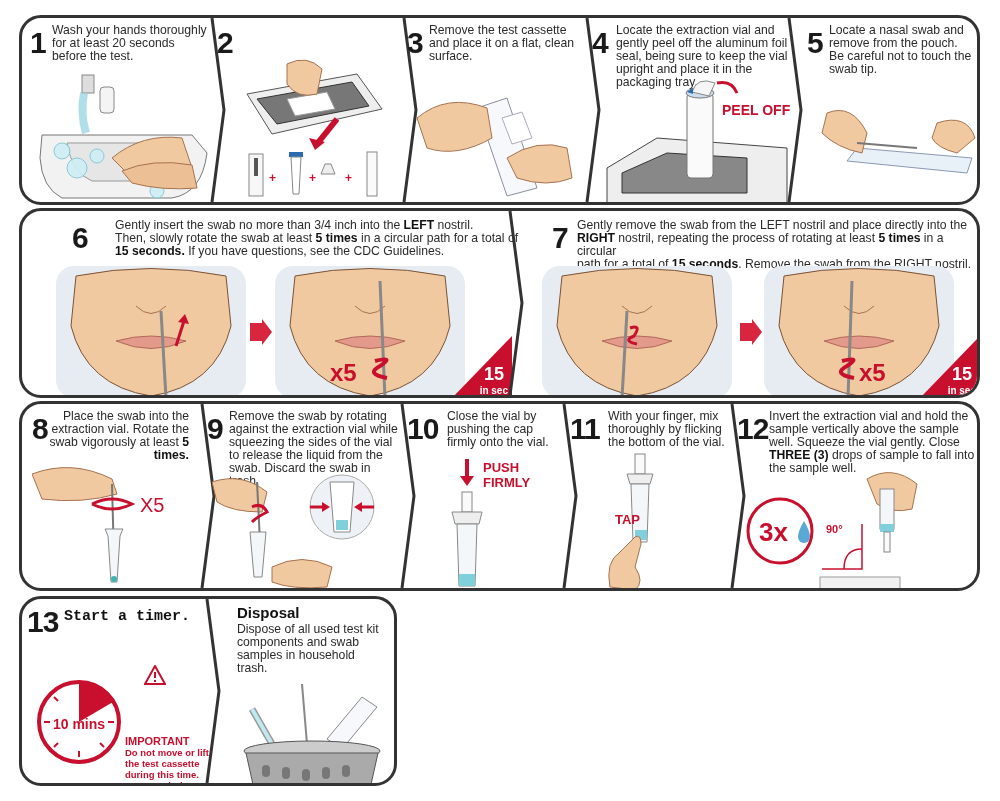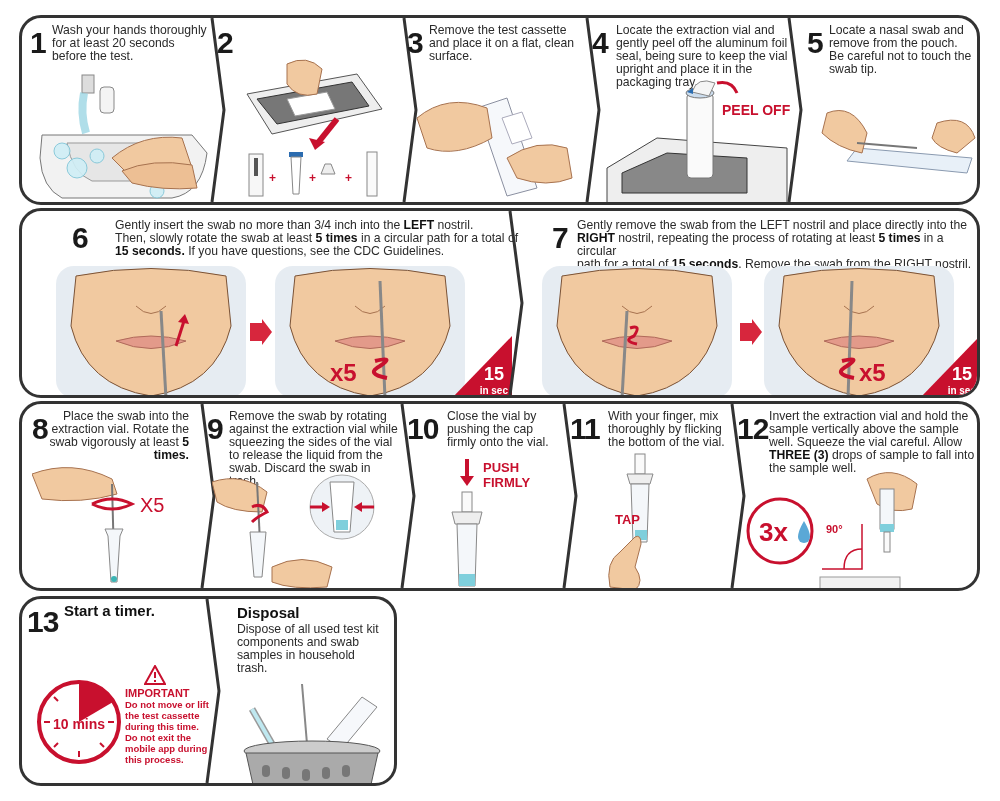--- a/index.html
+++ b/index.html
@@ -4,21 +4,21 @@
 <style>
   html,body{margin:0;padding:0;background:#fff;}
   body{width:1000px;height:801px;position:relative;overflow:hidden;font-family:"Liberation Sans",sans-serif;color:#222;}
   .row{position:absolute;border:3px solid #333;border-radius:22px;background:#fff;box-sizing:border-box;overflow:hidden;}
   .panel{position:absolute;top:0;bottom:0;box-sizing:border-box;}
   .divider{position:absolute;top:0;bottom:0;width:40px;}
   .divider svg{width:100%;height:100%;display:block;}
   .num{position:absolute;font-weight:bold;font-size:30px;line-height:30px;color:#1a1a1a;letter-spacing:-1px;}
   .txt{position:absolute;font-size:12.2px;line-height:13px;color:#2a2a2a;}
   .txt b{font-weight:bold;color:#111;}
-  .red{color:#c8102e;}
+  .red{color:#c8102e;margin-top:48px;}
   .title{position:absolute;font-weight:bold;font-size:15px;color:#111;}
   .ill{position:absolute;}
   svg text{font-family:"Liberation Sans",sans-serif;}
 </style>
 </head>
 <body>
 
 <div class="row" style="left:19px;top:15px;width:961px;height:190px;">
 
   <div class="panel" style="left:0;width:190px;">
@@ -279,21 +279,21 @@
   </div>
   <div class="divider" style="left:700px;">
     <svg viewBox="0 0 40 190" preserveAspectRatio="none">
         <path d="M10 0 L22 95 L10 190" stroke="#333" stroke-width="3" fill="none"></path>
       </svg>
   </div>
 
   <div class="panel" style="left:715px;width:243px;">
     <div class="num" style="left:0px;top:10px;">12</div>
     <div class="txt" style="left:32px;top:6px;width:210px;">
-      <span>Invert the extraction vial and hold the sample vertically above the sample well. Squeeze the vial careful. Allow </span><b>THREE (3)</b><span> drops of sample to fall into the sample well.</span>
+      <span>Invert the extraction vial and hold the sample vertically above the sample well. Squeeze the vial gently. Close </span><b>THREE (3)</b><span> drops of sample to fall into the sample well.</span>
     </div>
     <svg class="ill" style="left:5px;top:65px;" width="235" height="120" viewBox="0 0 235 120">
       <circle cx="38" cy="62" r="32" fill="#fff" stroke="#c8102e" stroke-width="3"></circle>
       <text x="17" y="72" fill="#c8102e" font-size="26" font-weight="bold">3x</text>
       <path d="M62 52 Q56 62 56 68 A6 6 0 0 0 68 68 Q68 62 62 52Z" fill="#5aa8d6"></path>
       <text x="84" y="64" fill="#c8102e" font-size="11" font-weight="bold">90°</text>
       <path d="M80 100 L120 100 L120 55" stroke="#c8102e" stroke-width="1.5" fill="none"></path>
       <path d="M102 100 Q102 80 120 80" stroke="#c8102e" stroke-width="1.5" fill="none"></path>
       <path d="M125 10 Q150 -5 175 15 L170 40 Q150 45 135 35Z" fill="#f1c9a0" stroke="#a7724f"></path>
       <rect x="138" y="20" width="14" height="40" fill="#f4f7fa" stroke="#888"></rect>
@@ -301,21 +301,21 @@
       <rect x="142" y="63" width="6" height="20" fill="#fafafa" stroke="#888"></rect>
       <rect x="78" y="108" width="80" height="12" fill="#f2f2f2" stroke="#999"></rect>
     </svg>
   </div>
 </div>
 
 <div class="row" style="left:19px;top:596px;width:378px;height:190px;">
 
   <div class="panel" style="left:0;width:190px;">
     <div class="num" style="left:5px;top:8px;">13</div>
-    <div class="title" style="left:42px;top:3px;">Start a timer.</div>
+    <div class="title" style="left:42px;top:9px;font-family:Liberation Mono, monospace;">Start a timer.</div>
     <svg class="ill" style="left:12px;top:78px;" width="90" height="90" viewBox="0 0 90 90">
       <circle cx="45" cy="45" r="40" fill="#fff" stroke="#c8102e" stroke-width="4"></circle>
       <path d="M45 45 L45 5 A40 40 0 0 1 79 25 Z" fill="#c8102e"></path>
       <g stroke="#c8102e" stroke-width="2">
         <line x1="45" y1="80" x2="45" y2="74"></line>
           <line x1="10" y1="45" x2="16" y2="45"></line>
           <line x1="80" y1="45" x2="74" y2="45"></line>
         <line x1="20" y1="20" x2="24" y2="24"></line>
           <line x1="70" y1="70" x2="66" y2="66"></line>
           <line x1="20" y1="70" x2="24" y2="66"></line>

